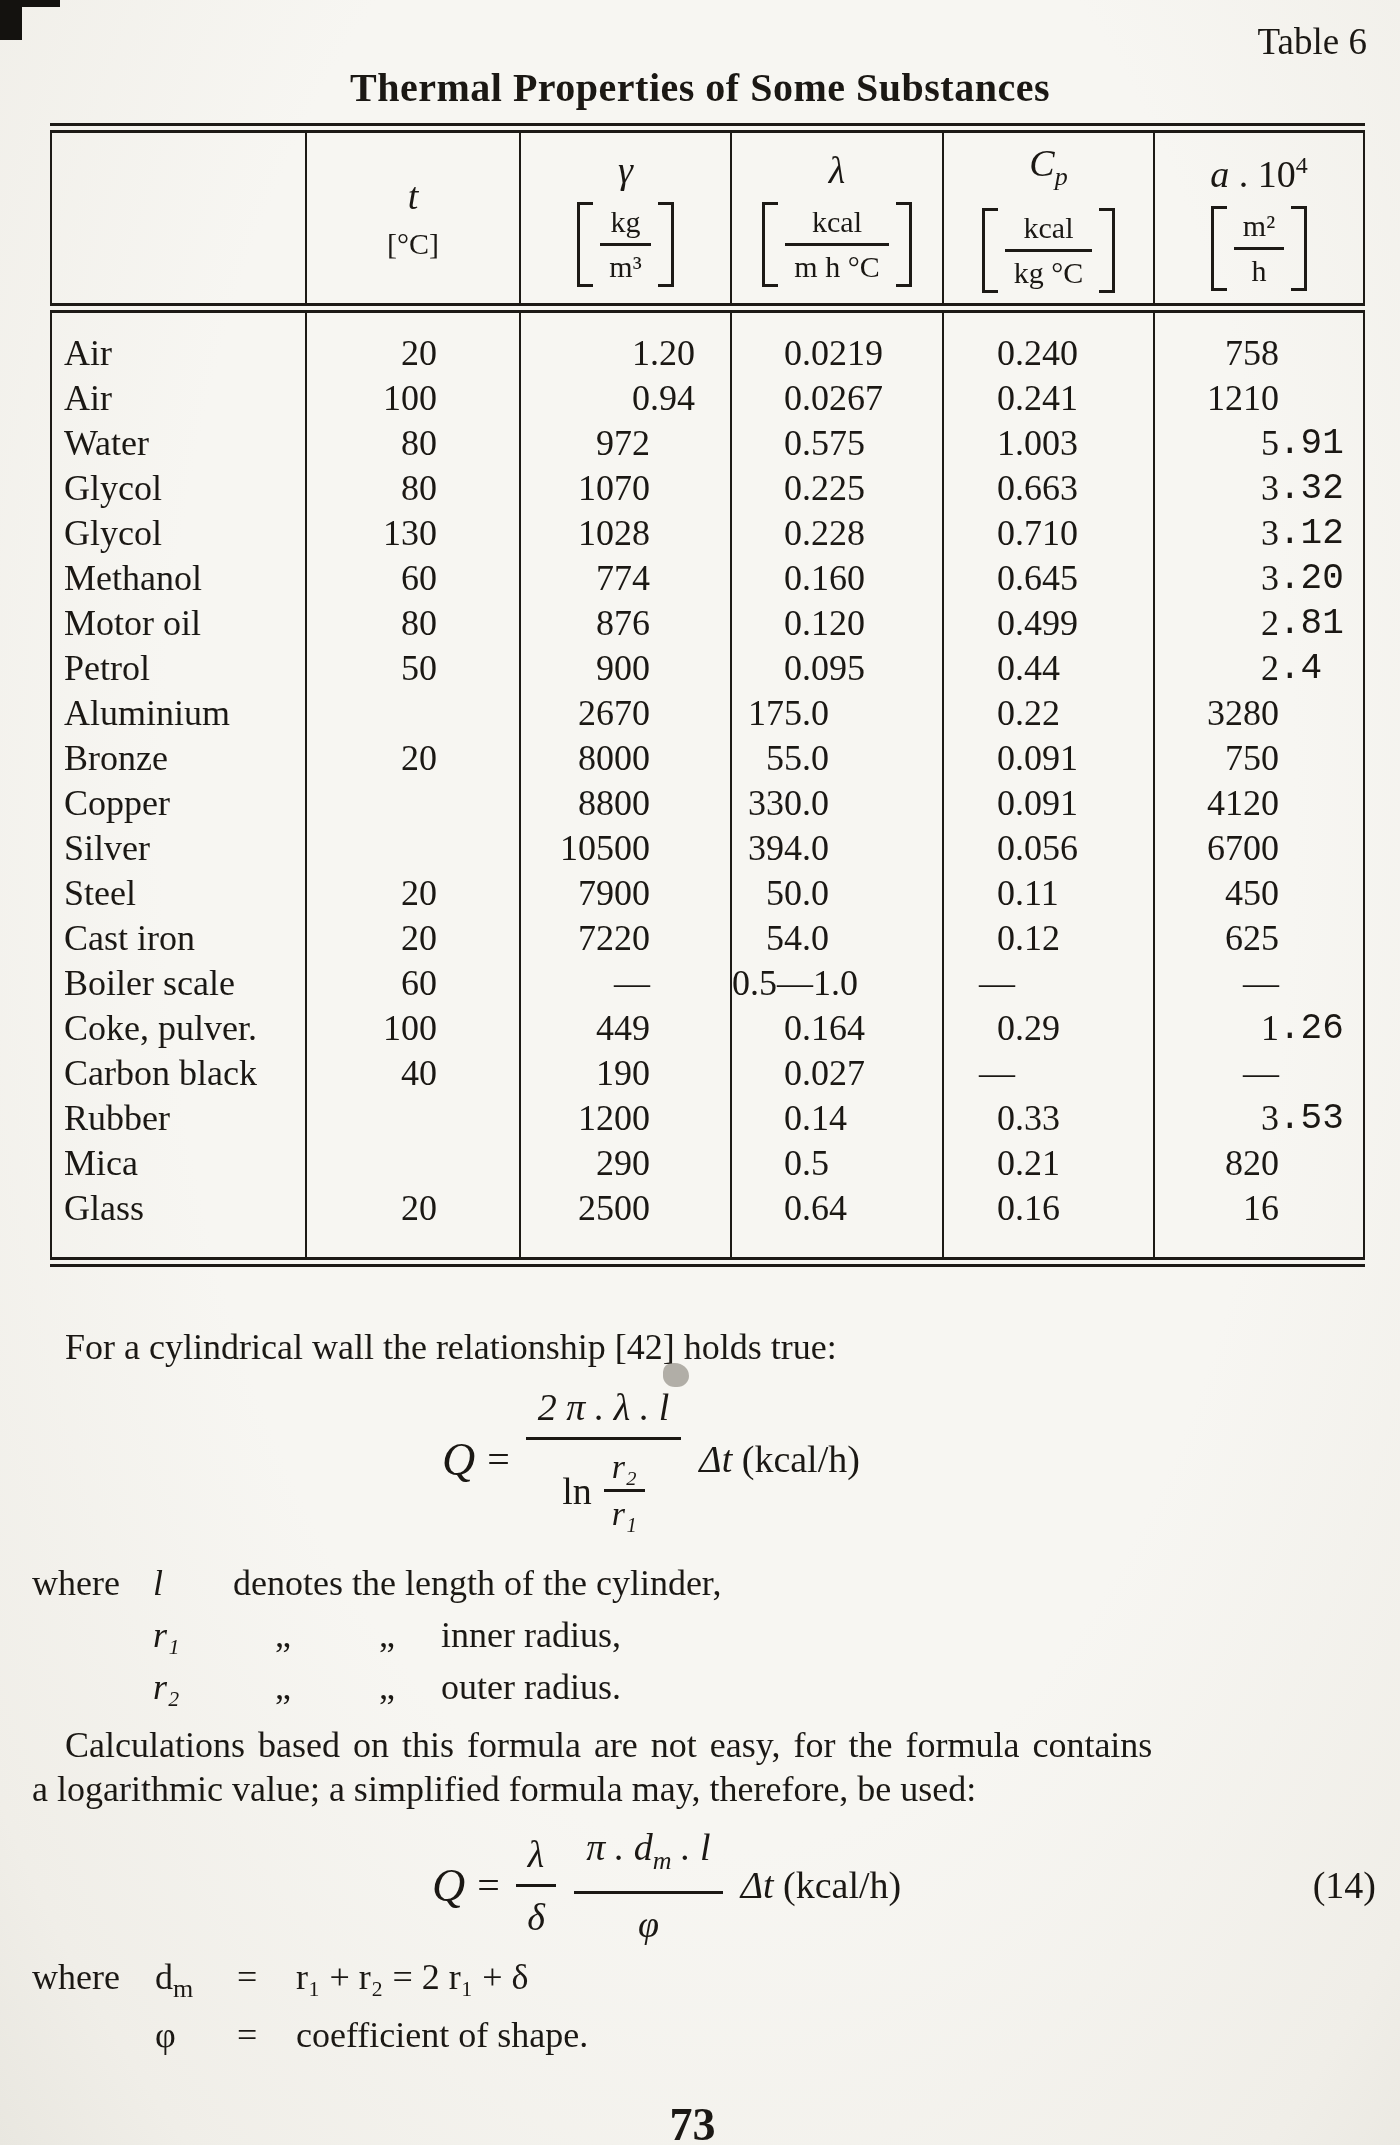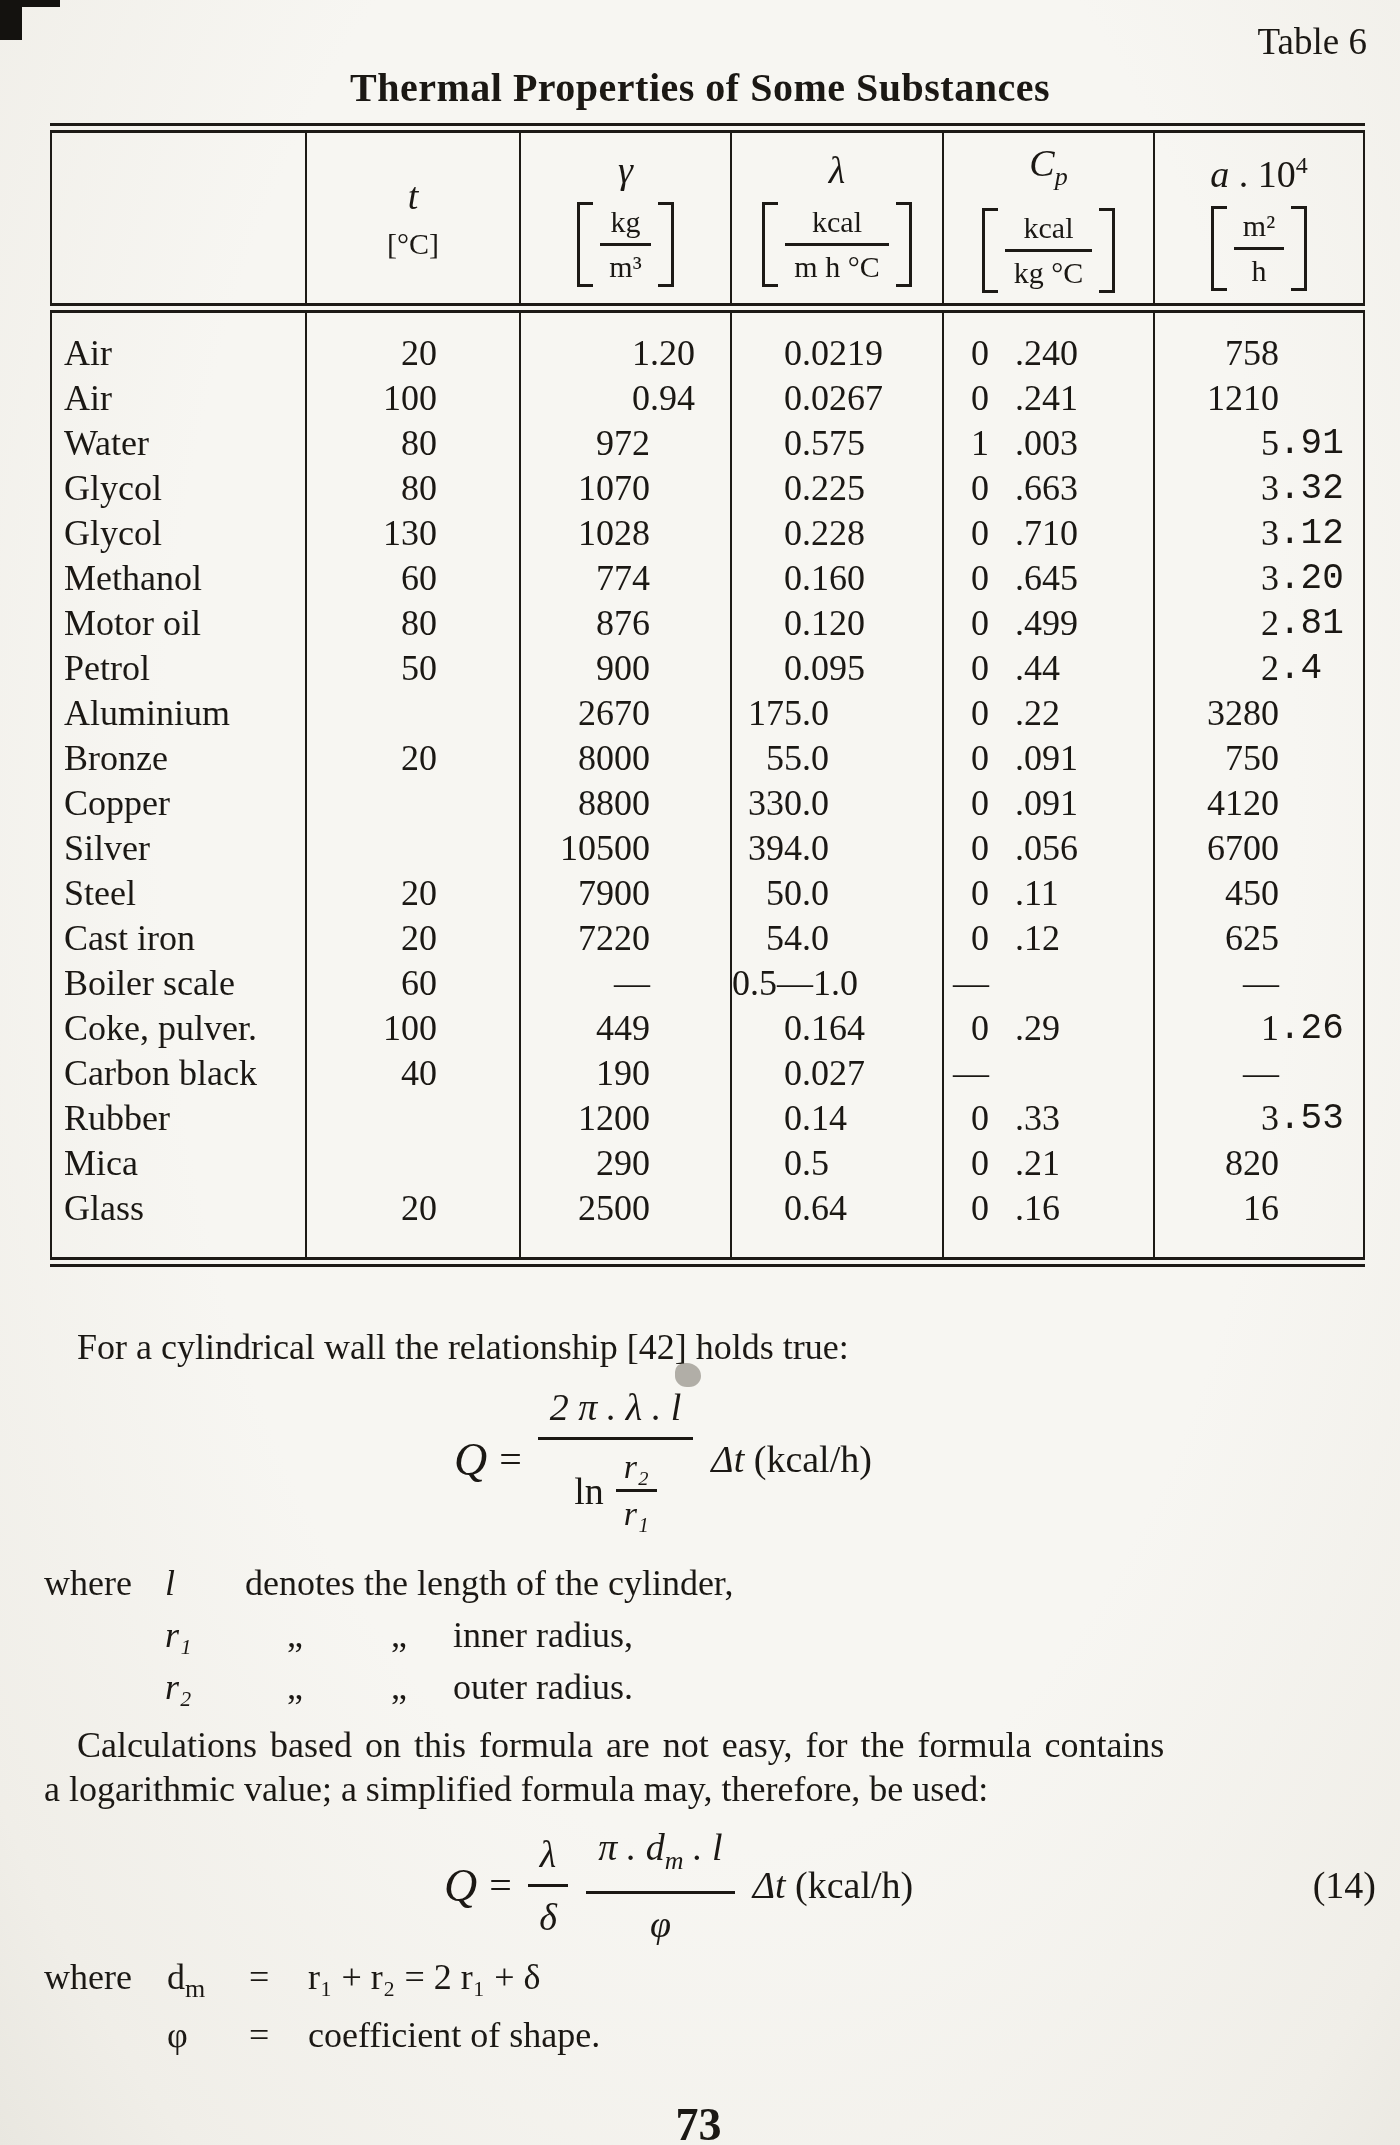--- a/index.html
+++ b/index.html
@@ -46,28 +46,28 @@
   .ufrac .ud { padding:4px 9px 3px; }
 
   .props tbody td { height:45px; line-height:45px; }
   .props td.c0 { padding-left:12px; text-align:left; }
   .numcell { display:flex; }
   .ipart { flex:1 1 auto; text-align:right; white-space:pre; }
   .fpart { flex:0 0 auto; text-align:left; white-space:pre; }
   td.c1 { padding-right:82px; } td.c1 .fpart { width:0; }
   td.c2 { padding-right:34px; } td.c2 .fpart { width:46px; }
   td.c3 { padding-right:26px; } td.c3 .fpart { width:114px; }
-  td.c4 { padding-right:46px; } td.c4 .fpart { width:92px;margin-left:26px; }
+  td.c4 { padding-right:46px; } td.c4 .fpart { width:92px; }
   td.c5 { padding-right:40px; } td.c5 .fpart { width:44px;font-family:Liberation Mono, monospace; }
   .props tr.sp td { height:auto; }
   .props tr.sp-top td { height:18px; }
   .props tr.sp-bot td { height:26px; }
 
   
-  .content { margin:0 24px 0 44px; font-size:36px; }
+  .content { margin:0 24px 0 32px; font-size:36px; }
   .para1 { margin-top:58px; text-indent:33px; line-height:44px; }
   .it { font-style:italic; }
 
   .formula1 { margin-top:16px; margin-left:410px; display:flex; align-items:center; }
   .formula2-row { margin-top:14px; display:flex; align-items:center; position:relative; }
   .f-Q { font-size:46px; font-style:italic; }
   .f-eq { font-size:40px; margin:0 16px 0 12px; }
   .fstack { display:inline-grid; text-align:center; font-size:38px; line-height:44px; }
   .fstack .fr-top { border-bottom:3px solid #1b1814; padding:0 12px 8px; }
   .fstack .fr-bot { padding-top:8px; display:flex; justify-content:center; align-items:center; gap:12px; }

